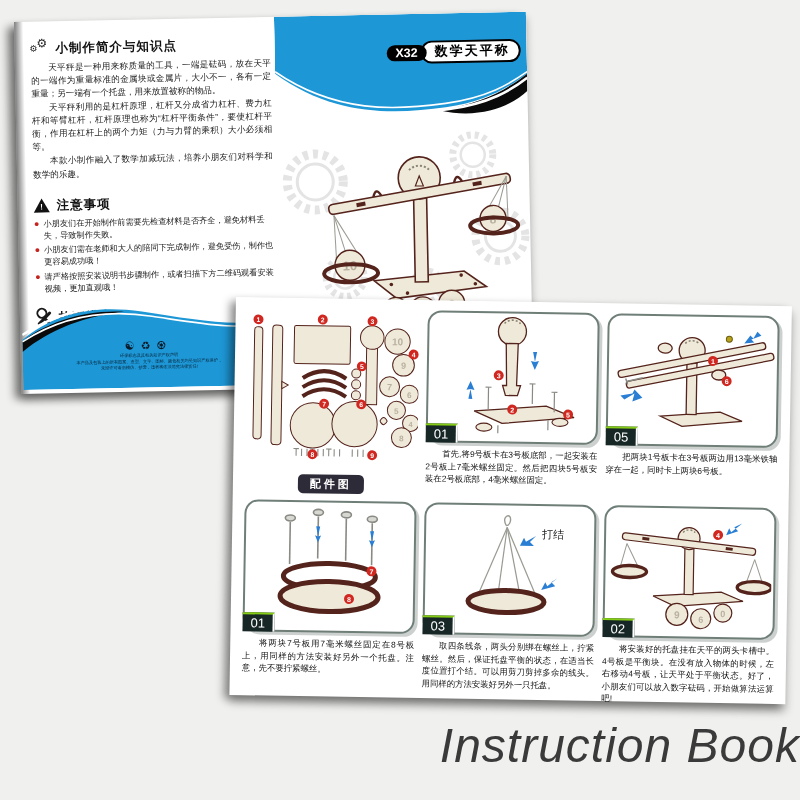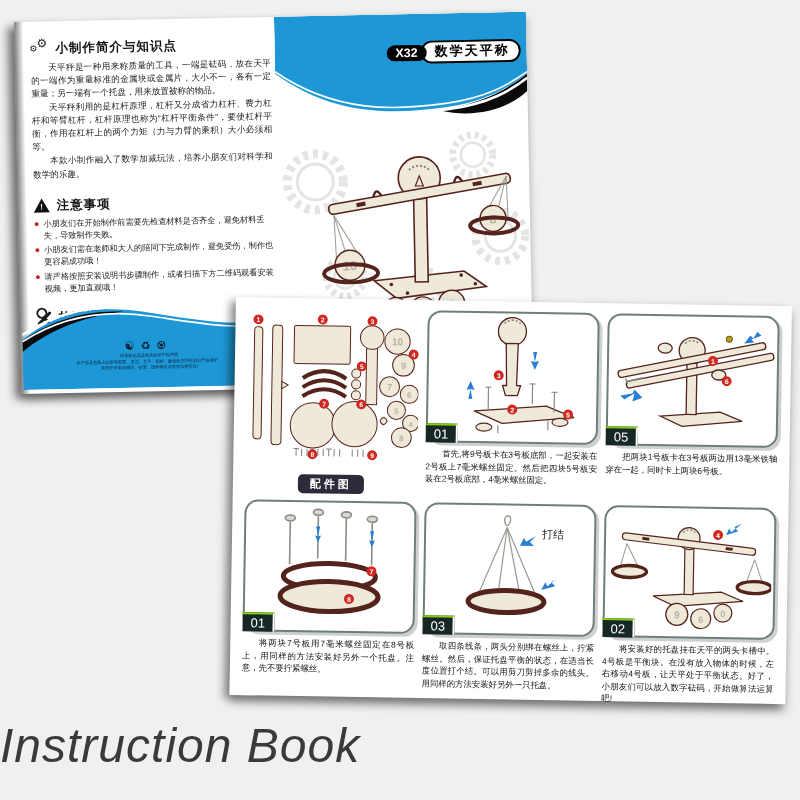--- a/index.html
+++ b/index.html
@@ -63,21 +63,21 @@
   .cell{position:relative;}
   .panel{position:relative;height:128px;border:2px solid #6f7f78;border-radius:14px;background:#fff;
     box-shadow:3px 3px 0 rgba(110,120,115,.35);}
   .stepnum{position:absolute;left:-2px;bottom:-2px;background:#172726;color:#fff;font-weight:normal;
     font-size:13px;line-height:17px;padding:0 8px;border-top:2px solid #84cc16;border-right:2px solid #fff;z-index:2;}
   .cap{margin-top:5px;font-size:8.4px;line-height:1.5;color:#111;text-align:justify;text-indent:2em;}
   .parts-wrap{text-align:center;}
   .parts-label{display:inline-block;background:#2e2b38;color:#fff;font-weight:bold;font-size:11px;
     letter-spacing:3px;padding:2px 12px;border-radius:5px;margin-top:4px;}
   
-  .caption{position:absolute;left:0;right:0;top:718px;text-align:left;
+  .caption{position:absolute;left:0;right:0;top:718px;text-align:right;
     font-size:48px;font-style:italic;font-weight:500;color:#3a3a3a;letter-spacing:1px;}
   svg text{font-family:"Liberation Sans","DejaVu Sans",sans-serif;}
 </style>
 </head>
 <body>
 
 <div class="page1">
 
   <div class="back">
 

